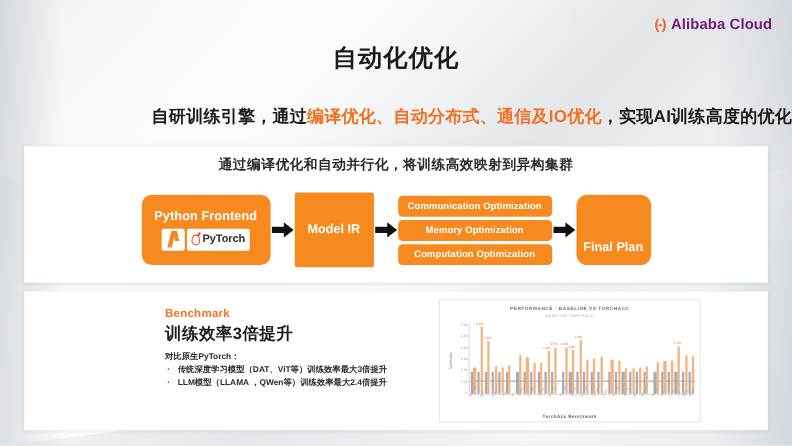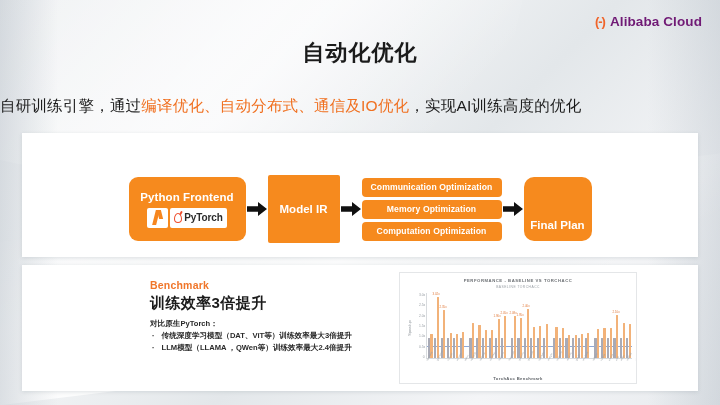--- a/index.html
+++ b/index.html
@@ -55,22 +55,22 @@
 
   
   .page-title {
     position: absolute; left: 0; right: 0; top: 38px;
     text-align: center;
     font-size: 22px; font-weight: 700; color: #1b1b1b;
     letter-spacing: 1px;
   }
   .subtitle {
     position: absolute; left: 0; right: 0; top: 96px;
-    text-align: left;
-    font-size: 15.5px; font-weight: 400; color: #1b1b1b;
+    text-align: right;
+    font-size: 15.5px; font-weight: 700; color: #1b1b1b;
     letter-spacing: .2px; white-space: nowrap;
   }
   .subtitle .hl { color: #f07020; }
 
   
   .card {
     position: absolute;
     background: #ffffff;
     box-shadow: 0 1px 4px rgba(120,130,140,.22);
   }
@@ -281,20 +281,21 @@
   <span class="logo-text">Alibaba Cloud</span>
 </div>
 
 <div class="page-title">自动化优化</div>
 
 <div class="subtitle">
   <span>自研训练引擎，通过</span><span class="hl">编译优化、自动分布式、通信及IO优化</span><span>，实现AI训练高度的优化</span>
 </div>
 
 <div class="card card-top">
+  <div class="diagram-title">通过编译优化和自动并行化，将训练高效映射到异构集群</div>
 
   <div class="flow">
 
     <div class="node node-frontend">
       <div class="node-label">Python Frontend</div>
       <div class="logo-row">
         <div class="fw-logo">
           <span class="tf-glyph"></span>
         </div>
         <div class="fw-logo">

